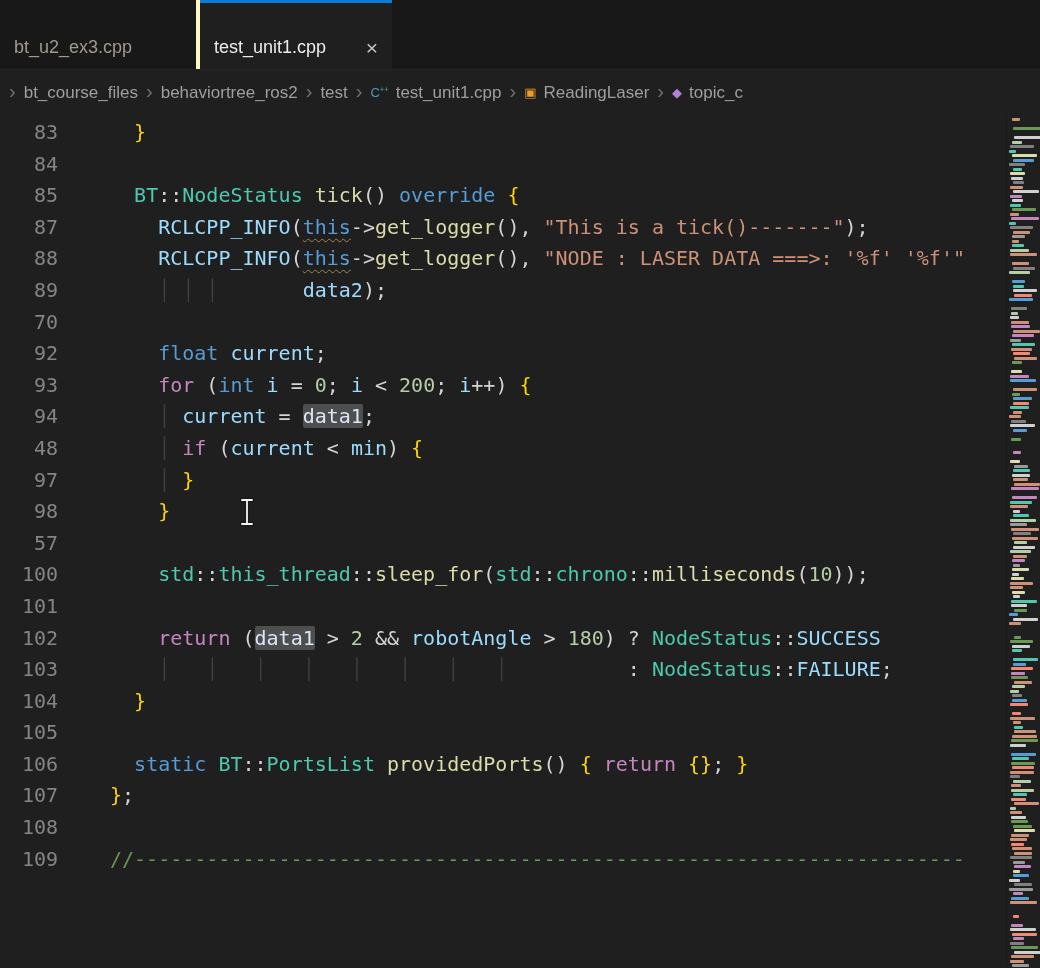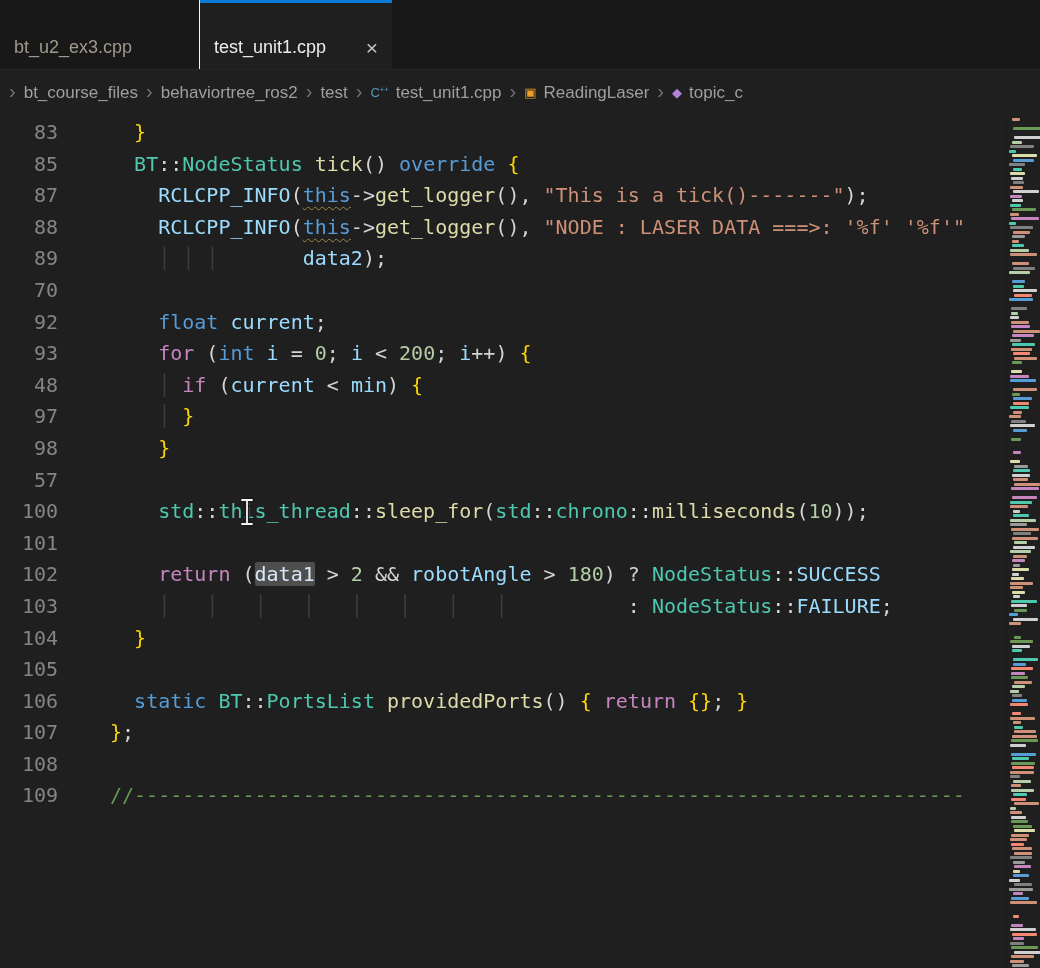--- a/index.html
+++ b/index.html
@@ -12,21 +12,21 @@
   
   .tab-bar{
     height:70px;background:#181818;display:flex;align-items:stretch;
     border-bottom:1px solid #252525;box-sizing:border-box;
   }
   .tab{
     display:flex;align-items:center;gap:12px;
     box-sizing:border-box;padding:26px 12px 0 14px;
     font-size:18px;cursor:pointer;white-space:nowrap;
   }
-  .tab-inactive{width:200px;color:#a0998c;background:#181818;border-right:1px solid #fef9c3;}
+  .tab-inactive{width:200px;color:#a0998c;background:#181818;border-right:4px solid #fef9c3;}
   .tab-active{
     width:192px;background:#1f1f1f;color:#ececec;
     border-top:3px solid #0c7bd8;padding-top:23px;
   }
   .tab-close{margin-left:auto;color:#c5c5c5;font-size:21px;line-height:1;padding:0 2px;}
   .tab-fill{flex:1;background:#181818;}
   
   .breadcrumb{
     height:45px;display:flex;align-items:center;gap:5px;
     background:#1f1f1f;color:#9f9f9f;font-size:17px;
@@ -108,27 +108,29 @@
     <span class="crumb-sep">›</span>
     <span class="crumb">
       <span class="crumb-icon" style="color: rgb(177, 128, 215);">◆</span>
       <span class="crumb-label">topic_c</span>
     </span>
   </div>
 
 <div class="editor">
   <div class="code-lines" id="lines">
       <div class="code-line"><span class="ln">83</span><span class="lc"><span class="tok d">  </span><span class="tok b">}</span></span></div>
+      <div class="code-line"><span class="ln">84</span><span class="lc"></span></div>
       <div class="code-line"><span class="ln">85</span><span class="lc"><span class="tok d">  </span><span class="tok t">BT</span><span class="tok d">::</span><span class="tok t">NodeStatus</span><span class="tok d"> </span><span class="tok f">tick</span><span class="tok d">() </span><span class="tok k">override</span><span class="tok d"> </span><span class="tok b">{</span></span></div>
       <div class="code-line"><span class="ln">87</span><span class="lc"><span class="tok d">    </span><span class="tok v">RCLCPP_INFO</span><span class="tok d">(</span><span class="tok ku">this</span><span class="tok d">-&gt;</span><span class="tok f">get_logger</span><span class="tok d">(), </span><span class="tok s">"This is a tick()-------"</span><span class="tok d">);</span></span></div>
       <div class="code-line"><span class="ln">88</span><span class="lc"><span class="tok d">    </span><span class="tok v">RCLCPP_INFO</span><span class="tok d">(</span><span class="tok ku">this</span><span class="tok d">-&gt;</span><span class="tok f">get_logger</span><span class="tok d">(), </span><span class="tok s">"NODE : LASER DATA ===&gt;: '%f' '%f'"</span></span></div>
       <div class="code-line"><span class="ln">89</span><span class="lc"><span class="tok d">    </span><span class="tok g">│</span><span class="tok d"> </span><span class="tok g">│</span><span class="tok d"> </span><span class="tok g">│</span><span class="tok d">       </span><span class="tok v">data2</span><span class="tok d">);</span></span></div>
       <div class="code-line"><span class="ln">70</span><span class="lc"></span></div>
       <div class="code-line"><span class="ln">92</span><span class="lc"><span class="tok d">    </span><span class="tok k">float</span><span class="tok d"> </span><span class="tok v">current</span><span class="tok d">;</span></span></div>
       <div class="code-line"><span class="ln">93</span><span class="lc"><span class="tok d">    </span><span class="tok c">for</span><span class="tok d"> (</span><span class="tok k">int</span><span class="tok d"> </span><span class="tok v">i</span><span class="tok d"> = </span><span class="tok n">0</span><span class="tok d">; </span><span class="tok v">i</span><span class="tok d"> &lt; </span><span class="tok n">200</span><span class="tok d">; </span><span class="tok v">i</span><span class="tok d">++) </span><span class="tok b">{</span></span></div>
+      <div class="code-line"><span class="ln">94</span><span class="lc"><span class="tok d">    </span><span class="tok g">│</span><span class="tok d"> </span><span class="tok v">current</span><span class="tok d"> = </span><span class="tok vh">data1</span><span class="tok d">;</span></span></div>
       <div class="code-line"><span class="ln">48</span><span class="lc"><span class="tok d">    </span><span class="tok g">│</span><span class="tok d"> </span><span class="tok c">if</span><span class="tok d"> (</span><span class="tok v">current</span><span class="tok d"> &lt; </span><span class="tok v">min</span><span class="tok d">) </span><span class="tok b">{</span></span></div>
       <div class="code-line"><span class="ln">97</span><span class="lc"><span class="tok d">    </span><span class="tok g">│</span><span class="tok d"> </span><span class="tok b">}</span></span></div>
       <div class="code-line"><span class="ln">98</span><span class="lc"><span class="tok d">    </span><span class="tok b">}</span></span></div>
       <div class="code-line"><span class="ln">57</span><span class="lc"></span></div>
       <div class="code-line"><span class="ln">100</span><span class="lc"><span class="tok d">    </span><span class="tok t">std</span><span class="tok d">::</span><span class="tok t">this_thread</span><span class="tok d">::</span><span class="tok f">sleep_for</span><span class="tok d">(</span><span class="tok t">std</span><span class="tok d">::</span><span class="tok t">chrono</span><span class="tok d">::</span><span class="tok f">milliseconds</span><span class="tok d">(</span><span class="tok n">10</span><span class="tok d">));</span></span></div>
       <div class="code-line"><span class="ln">101</span><span class="lc"></span></div>
       <div class="code-line"><span class="ln">102</span><span class="lc"><span class="tok d">    </span><span class="tok c">return</span><span class="tok d"> (</span><span class="tok vh">data1</span><span class="tok d"> &gt; </span><span class="tok n">2</span><span class="tok d"> &amp;&amp; </span><span class="tok v">robotAngle</span><span class="tok d"> &gt; </span><span class="tok n">180</span><span class="tok d">) ? </span><span class="tok t">NodeStatus</span><span class="tok d">::</span><span class="tok v">SUCCESS</span></span></div>
       <div class="code-line"><span class="ln">103</span><span class="lc"><span class="tok d">    </span><span class="tok g">│</span><span class="tok d">   </span><span class="tok g">│</span><span class="tok d">   </span><span class="tok g">│</span><span class="tok d">   </span><span class="tok g">│</span><span class="tok d">   </span><span class="tok g">│</span><span class="tok d">   </span><span class="tok g">│</span><span class="tok d">   </span><span class="tok g">│</span><span class="tok d">   </span><span class="tok g">│</span><span class="tok d">          : </span><span class="tok t">NodeStatus</span><span class="tok d">::</span><span class="tok v">FAILURE</span><span class="tok d">;</span></span></div>
       <div class="code-line"><span class="ln">104</span><span class="lc"><span class="tok d">  </span><span class="tok b">}</span></span></div>
       <div class="code-line"><span class="ln">105</span><span class="lc"></span></div>

